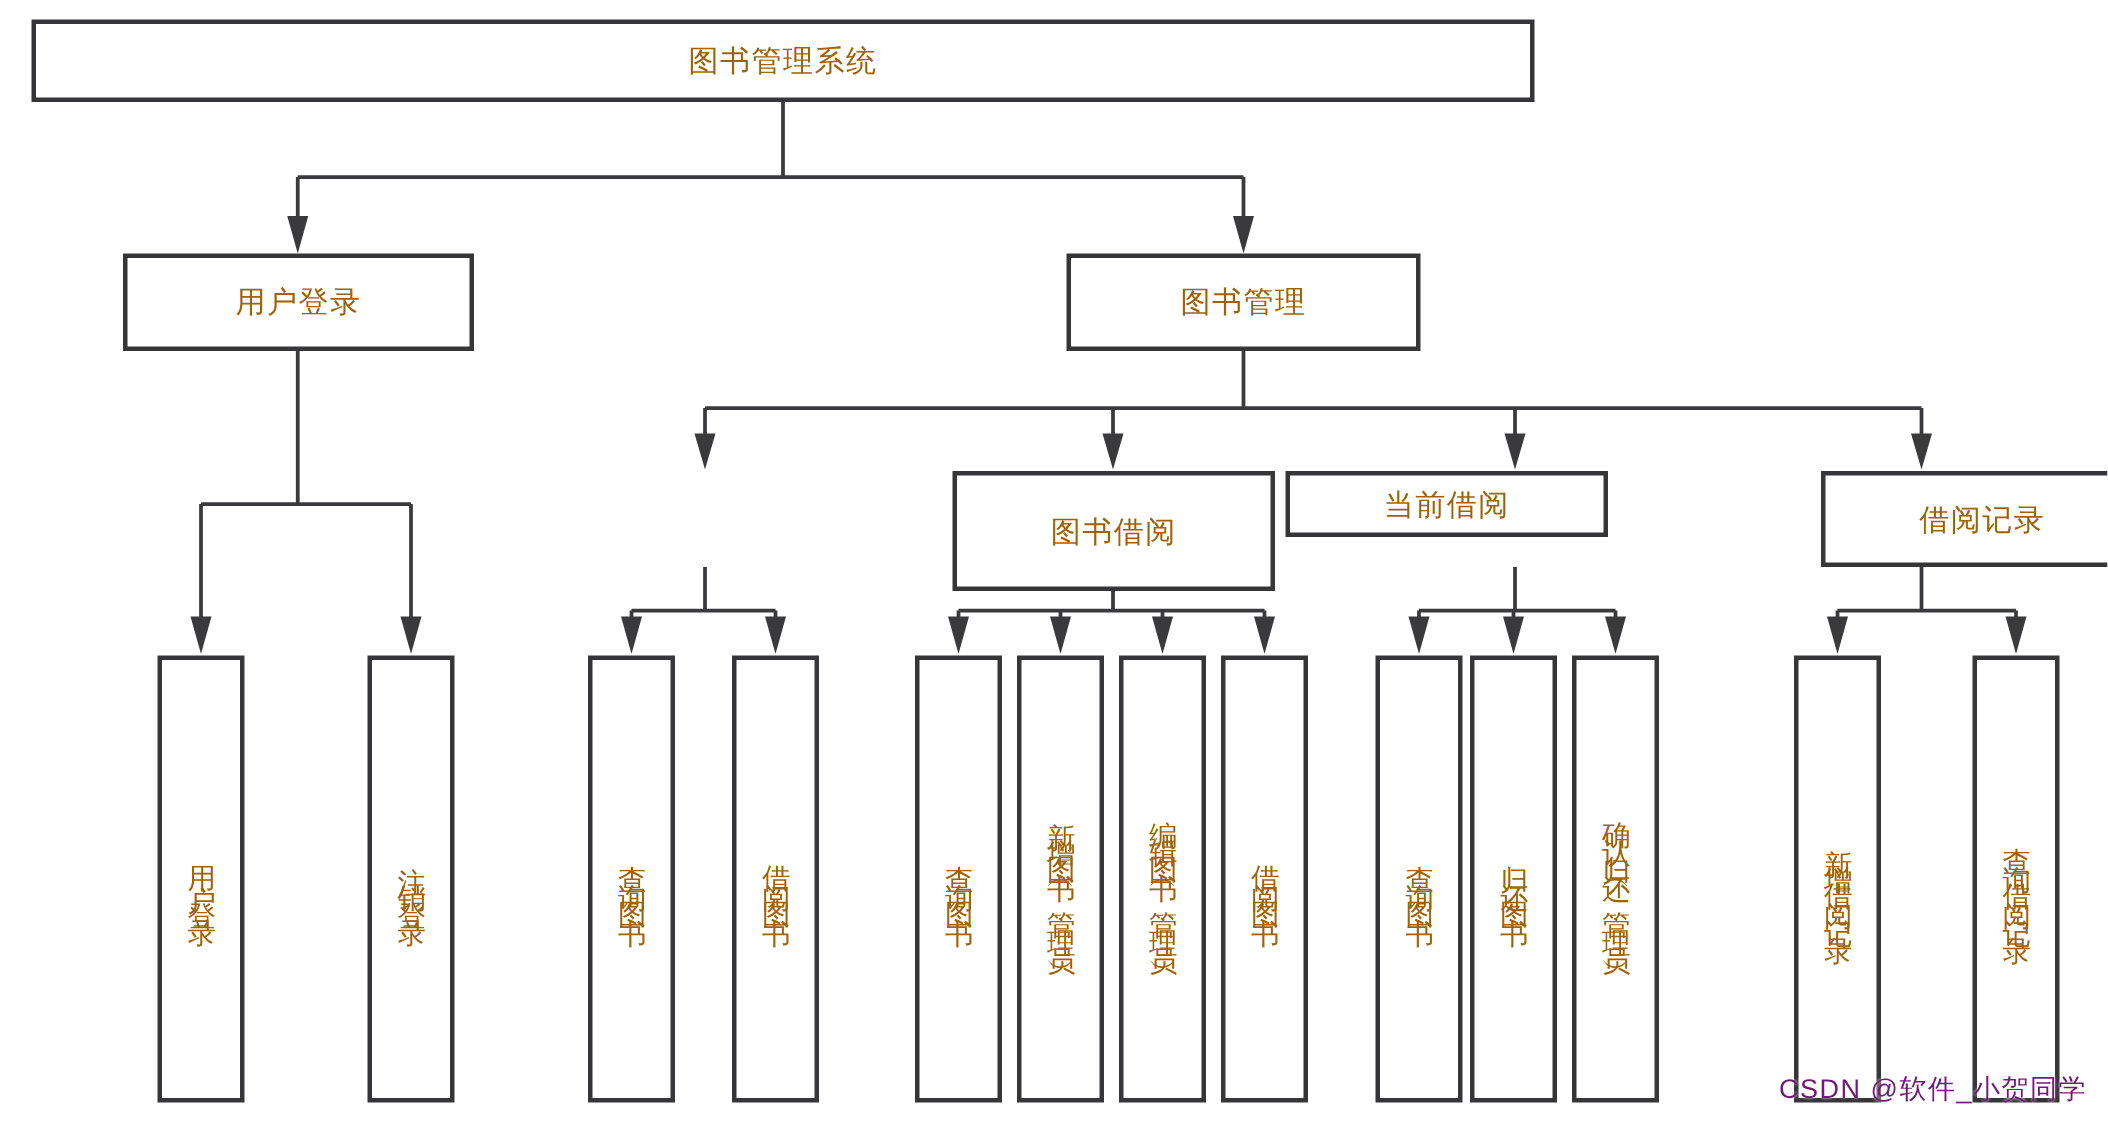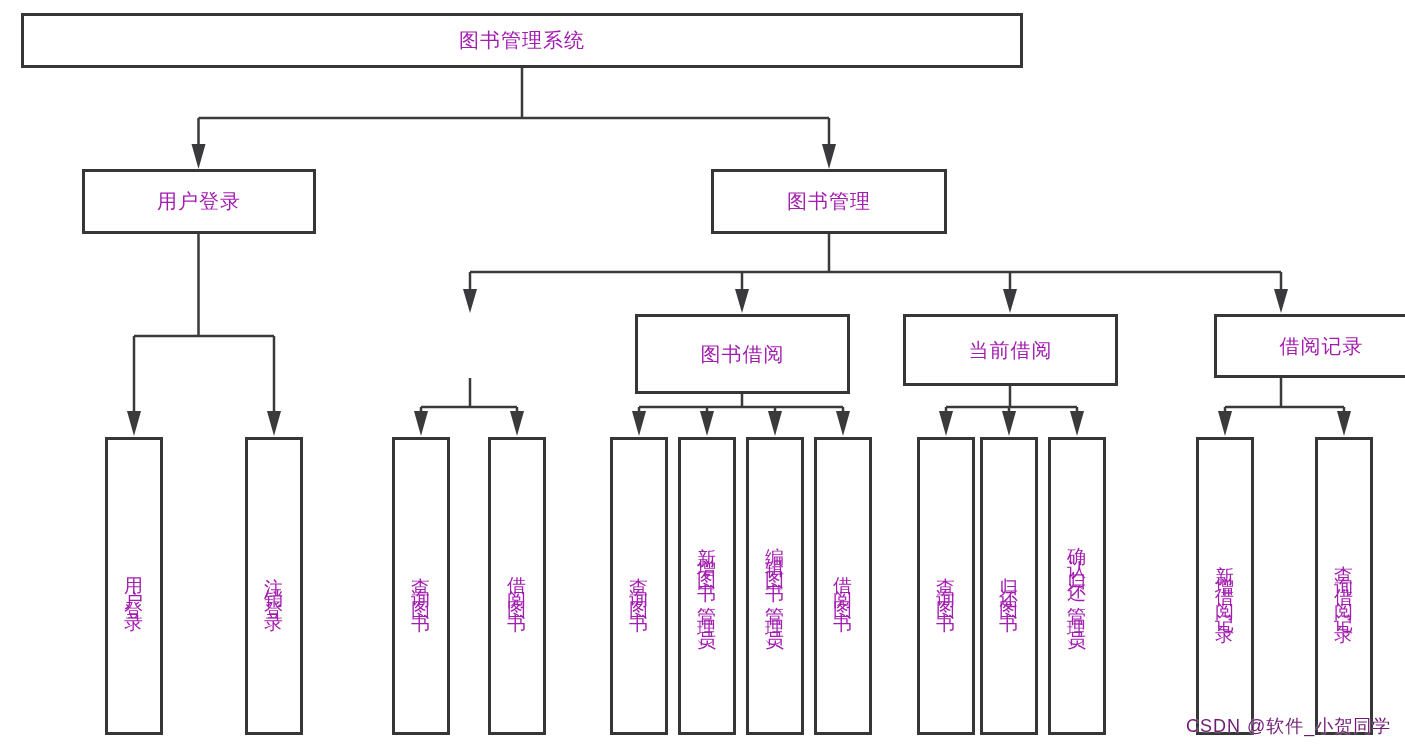--- a/index.html
+++ b/index.html
@@ -16,21 +16,21 @@
   svg.connectors{
     position:absolute; left:0; top:0;
     width:1405px; height:747px;
     pointer-events:none;
   }
   .node{
     position:absolute;
     box-sizing:border-box;
     background:#ffffff;
     border:3px solid #363638;
-    color:#a21caf;
+    color:#a16207;
     display:flex;
     align-items:center;
     justify-content:center;
     text-align:center;
   }
   .node.h{
     font-size:20px;
     letter-spacing:1px;
     white-space:nowrap;
   }
@@ -88,21 +88,21 @@
       <polygon points="1337,411 1351,411 1344,436"></polygon>
     </g>
   </svg>
 
   <div class="node h" style="left:21px; top:13px; width:1002px; height:55px;">图书管理系统</div>
 
   <div class="node h" style="left:82px; top:169px; width:234px; height:65px;">用户登录</div>
   <div class="node h" style="left:711px; top:169px; width:236px; height:65px;">图书管理</div>
 
   <div class="node h" style="left:635px; top:314px; width:215px; height:80px;">图书借阅</div>
-  <div class="node h" style="left:903px; top:314px; width:215px; height:72px;">当前借阅</div>
+  <div class="node h" style="left:857px; top:314px; width:215px; height:44px;">当前借阅</div>
   <div class="node h" style="left:1174px; top:314px; width:215px; height:64px;margin-left:40px;">借阅记录</div>
 
   <div class="node v" style="left:105px; top:437px; width:58px; height:298px;">用户登录</div>
   <div class="node v" style="left:245px; top:437px; width:58px; height:298px;">注销登录</div>
 
   <div class="node v" style="left:392px; top:437px; width:58px; height:298px;">查询图书</div>
   <div class="node v" style="left:488px; top:437px; width:58px; height:298px;">借阅图书</div>
 
   <div class="node v" style="left:610px; top:437px; width:58px; height:298px;">查询图书</div>
   <div class="node v" style="left:678px; top:437px; width:58px; height:298px;">新增图书（管理员）</div>

